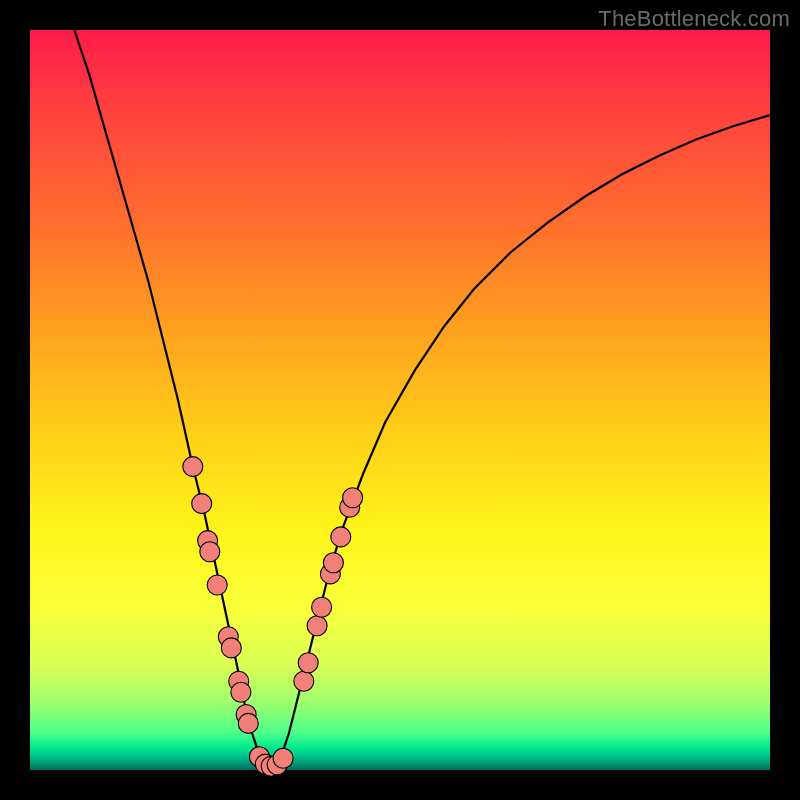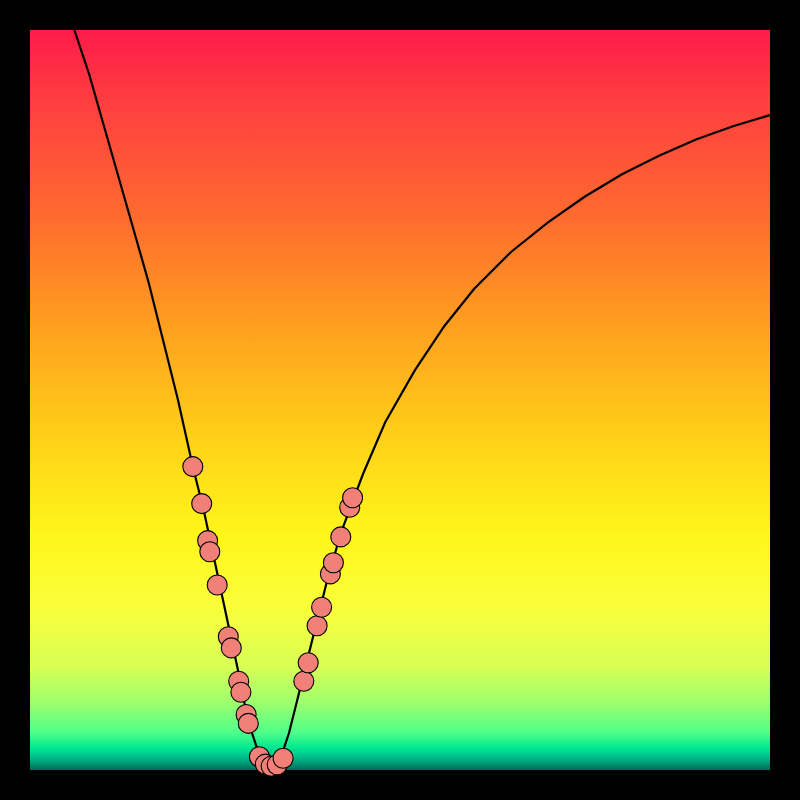--- a/index.html
+++ b/index.html
@@ -88,13 +88,14 @@
           <circle cx="287.1" cy="595.7" r="10" fill="#f08078" stroke="#000000" stroke-width="1.1"></circle>
           <circle cx="291.6" cy="577.2" r="10" fill="#f08078" stroke="#000000" stroke-width="1.1"></circle>
           <circle cx="300.4" cy="543.9" r="10" fill="#f08078" stroke="#000000" stroke-width="1.1"></circle>
           <circle cx="303.4" cy="532.8" r="10" fill="#f08078" stroke="#000000" stroke-width="1.1"></circle>
           <circle cx="310.8" cy="506.9" r="10" fill="#f08078" stroke="#000000" stroke-width="1.1"></circle>
           <circle cx="319.7" cy="477.3" r="10" fill="#f08078" stroke="#000000" stroke-width="1.1"></circle>
           <circle cx="322.6" cy="467.7" r="10" fill="#f08078" stroke="#000000" stroke-width="1.1"></circle>
         </g>
     </svg>
   </div>
+  <div class="watermark">TheBottleneck.com</div>
 </div>
 
 </body></html>

